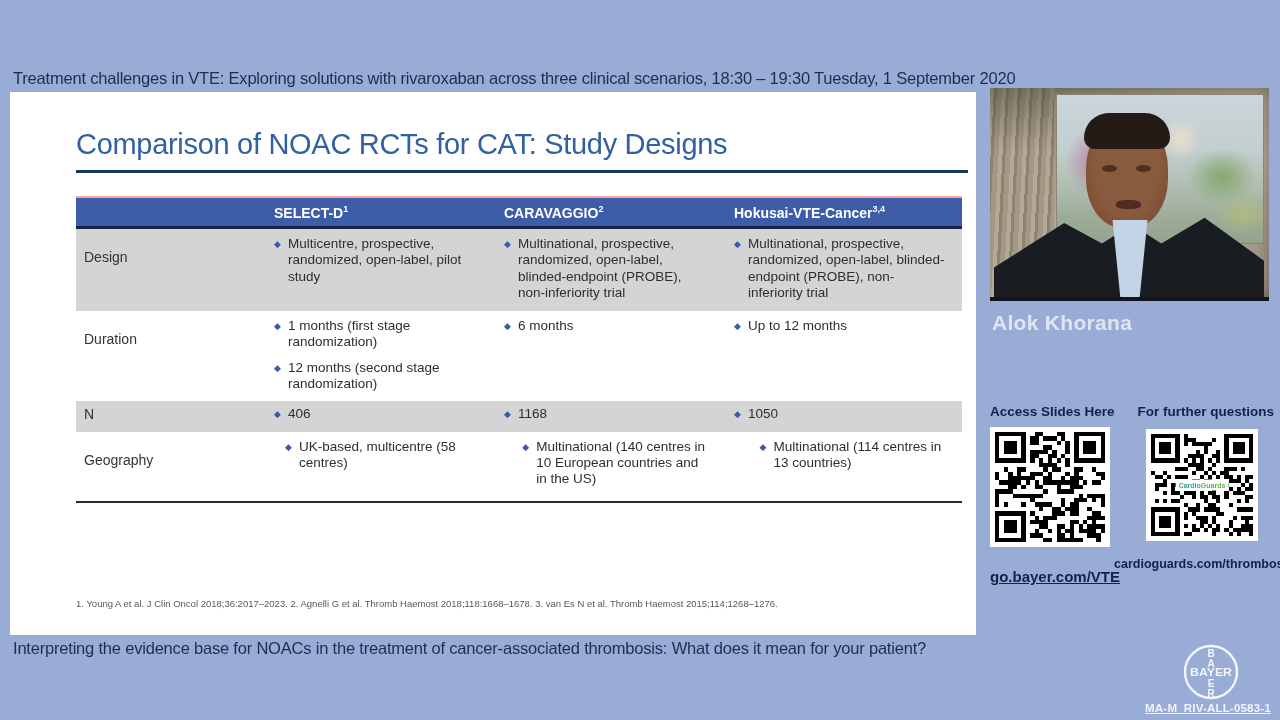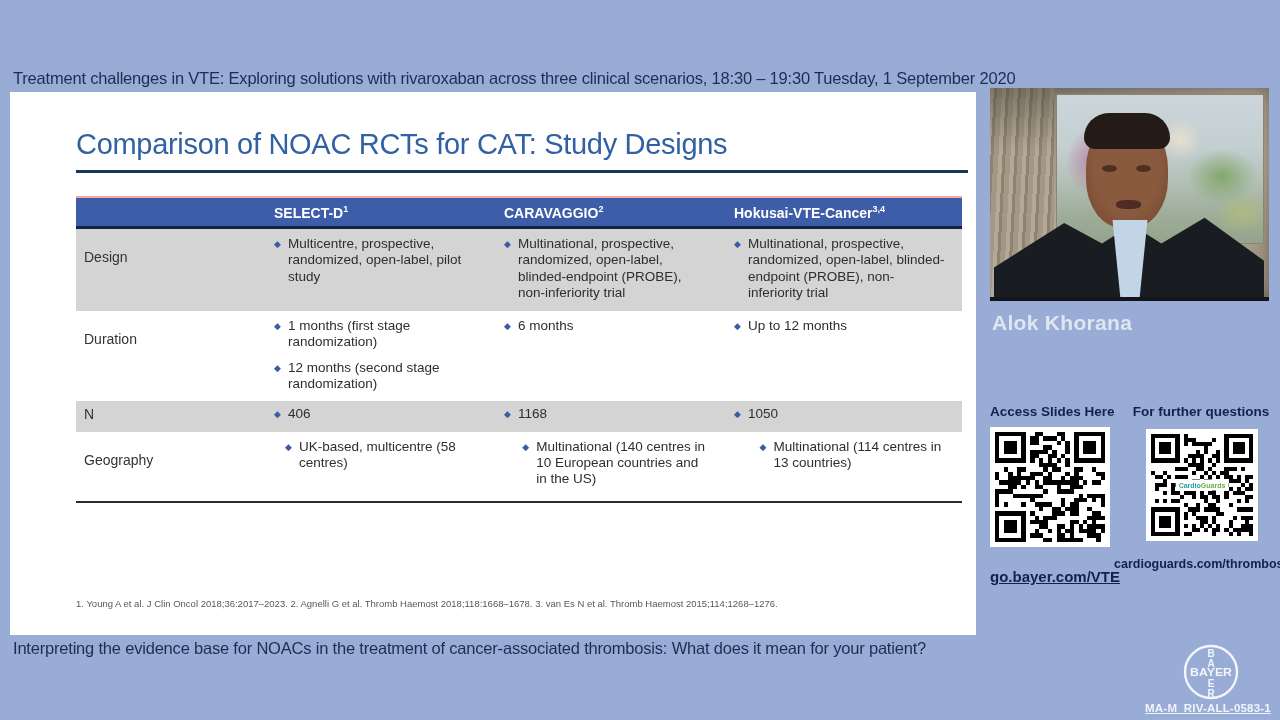--- a/index.html
+++ b/index.html
@@ -72,21 +72,21 @@
   .suit{position:absolute;left:4px;top:128px;width:270px;height:86px;background:#191D22;
         clip-path:polygon(0 100%,0 60%,26% 8%,40% 32%,46% 20%,56% 20%,62% 32%,78% 2%,100% 52%,100% 100%);}
   .shirt{position:absolute;left:117px;top:132px;width:46px;height:82px;background:#C3D4E6;
          clip-path:polygon(12% 0,88% 0,70% 100%,30% 100%);}
 
   .speaker-name{position:absolute;left:992px;top:311px;font-size:21px;font-weight:600;
                 color:#DFE6F2;letter-spacing:.3px;}
 
   
   .qr-title{position:absolute;top:404px;font-size:13.5px;font-weight:bold;color:#10234A;
-            text-align:center;white-space:nowrap;}
+            text-align:right;white-space:nowrap;}
   .qr-title.slides{left:990px;width:124px;}
   .qr-title.questions{left:1128px;width:146px;}
   .qr-box{position:absolute;background:#fff;padding:5px;box-sizing:border-box;}
   .qr-box svg{display:block;width:100%;height:100%;}
   .qr-box.slides{left:990px;top:427px;width:120px;height:120px;}
   .qr-box.questions{left:1146px;top:429px;width:112px;height:112px;}
   .qr-logo{position:absolute;left:50%;top:50%;transform:translate(-50%,-50%);
            background:#fff;border-radius:2px;padding:1px 3px;font-size:7px;font-weight:bold;
            white-space:nowrap;line-height:9px;}
   .qr-logo .w1{color:#2BA3A0;}

